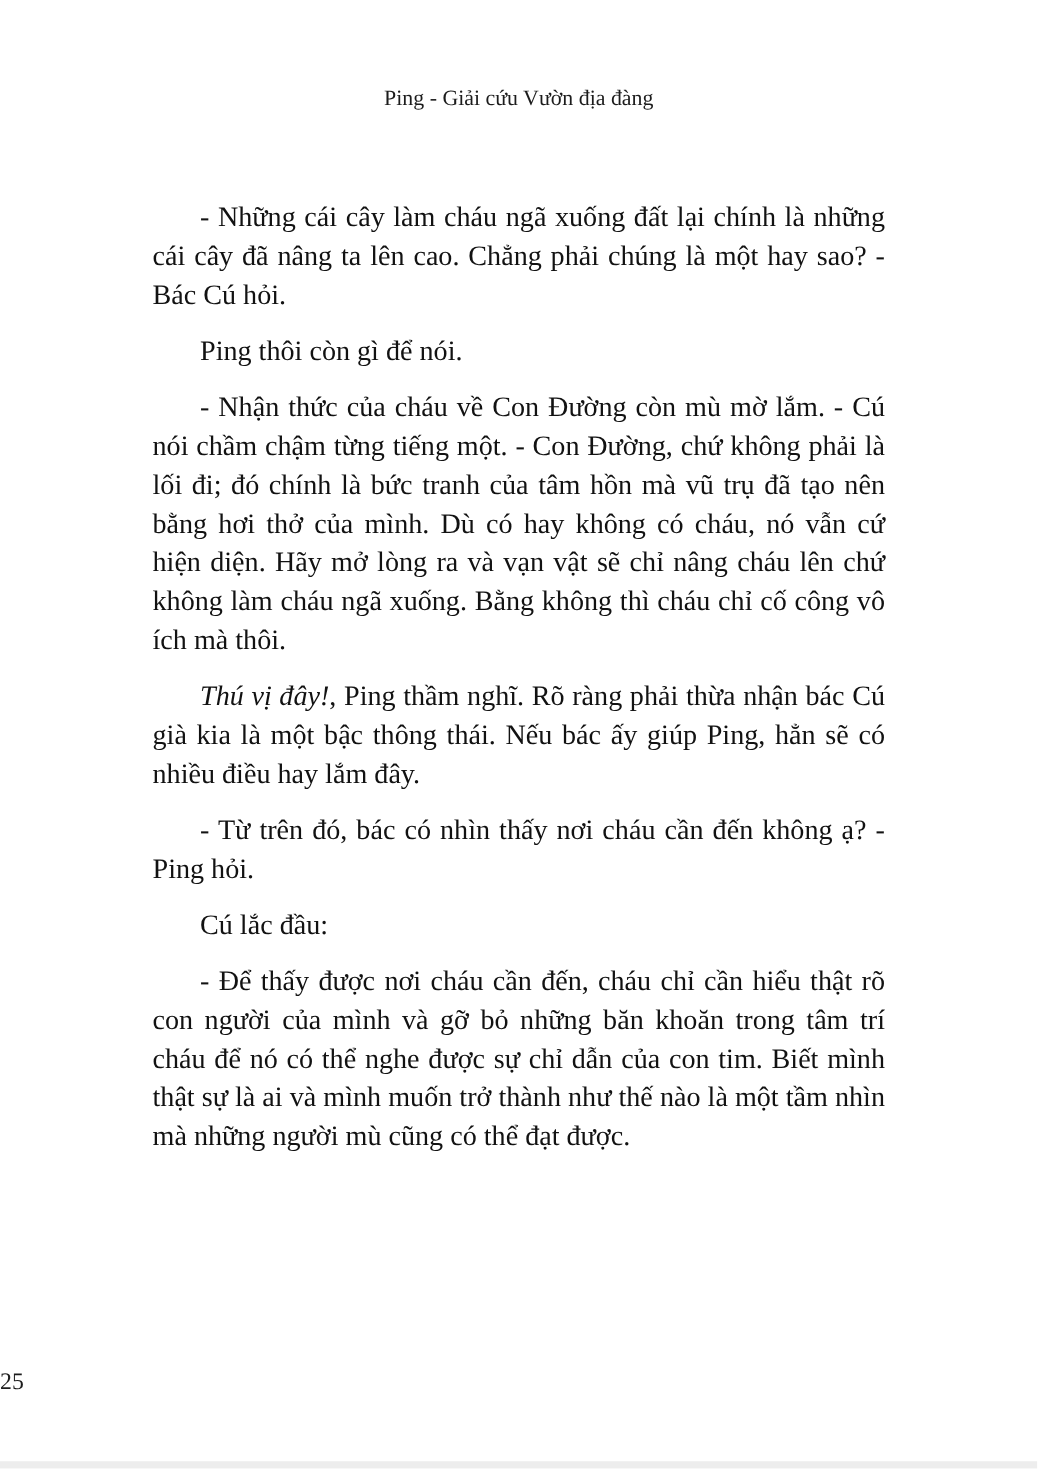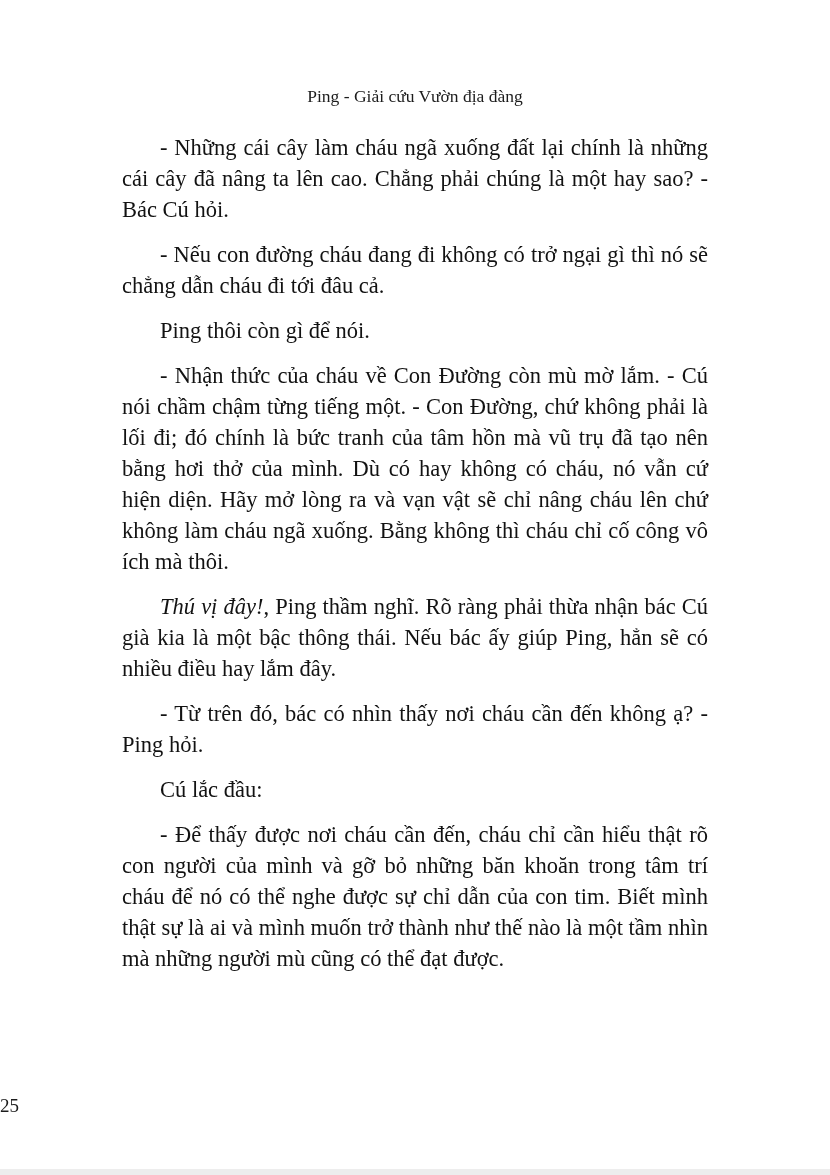--- a/index.html
+++ b/index.html
@@ -10,28 +10,28 @@
   .page {
     position: relative;
     width: 830px;
     height: 1175px;
     background: #ffffff;
     overflow: hidden;
     font-family: "Liberation Serif", "DejaVu Serif", serif;
     color: #121212;
   }
   .running-head {
-    padding-top: 84px;
+    padding-top: 66px;
     text-align: center;
     font-size: 17.5px;
     line-height: 24px;
     color: #1c1c1c;
   }
   .body-text {
-    margin: 24px 122px 0 122px;
+    margin: 68px 122px 0 122px;
     font-size: 22.5px;
     line-height: 31px;
     text-align: justify;
     text-justify: inter-word;
   }
   .body-text p {
     margin: 0 0 14px 0;
     text-indent: 38px;
   }
   .body-text em {
@@ -57,21 +57,20 @@
 </style>
 </head>
 <body>
 
 <div class="page">
 
   <div class="running-head">Ping - Giải cứu Vườn địa đàng</div>
 
   <div class="body-text">
     <p>- Những cái cây làm cháu ngã xuống đất lại chính là những cái cây đã nâng ta lên cao. Chẳng phải chúng là một hay sao? - Bác Cú hỏi.</p>
-    <p>- Nếu con đường cháu đang đi không có trở ngại gì thì nó sẽ chẳng dẫn cháu đi tới đâu cả.</p>
     <p>Ping thôi còn gì để nói.</p>
     <p>- Nhận thức của cháu về Con Đường còn mù mờ lắm. - Cú nói chầm chậm từng tiếng một. - Con Đường, chứ không phải là lối đi; đó chính là bức tranh của tâm hồn mà vũ trụ đã tạo nên bằng hơi thở của mình. Dù có hay không có cháu, nó vẫn cứ hiện diện. Hãy mở lòng ra và vạn vật sẽ chỉ nâng cháu lên chứ không làm cháu ngã xuống. Bằng không thì cháu chỉ cố công vô ích mà thôi.</p>
     <p>
       <em>Thú vị đây!</em><span>, Ping thầm nghĩ. Rõ ràng phải thừa nhận bác Cú già kia là một bậc thông thái. Nếu bác ấy giúp Ping, hẳn sẽ có nhiều điều hay lắm đây.</span>
     </p>
     <p>- Từ trên đó, bác có nhìn thấy nơi cháu cần đến không ạ? - Ping hỏi.</p>
     <p>Cú lắc đầu:</p>
     <p>- Để thấy được nơi cháu cần đến, cháu chỉ cần hiểu thật rõ con người của mình và gỡ bỏ những băn khoăn trong tâm trí cháu để nó có thể nghe được sự chỉ dẫn của con tim. Biết mình thật sự là ai và mình muốn trở thành như thế nào là một tầm nhìn mà những người mù cũng có thể đạt được.</p>
   </div>
 

